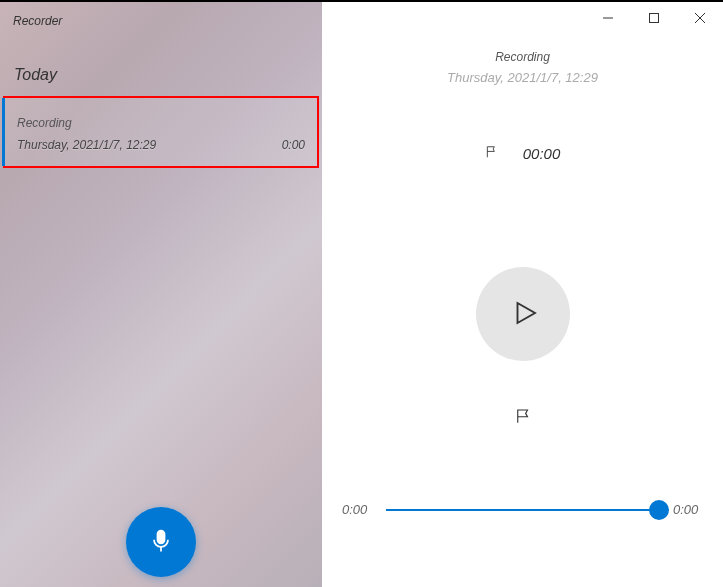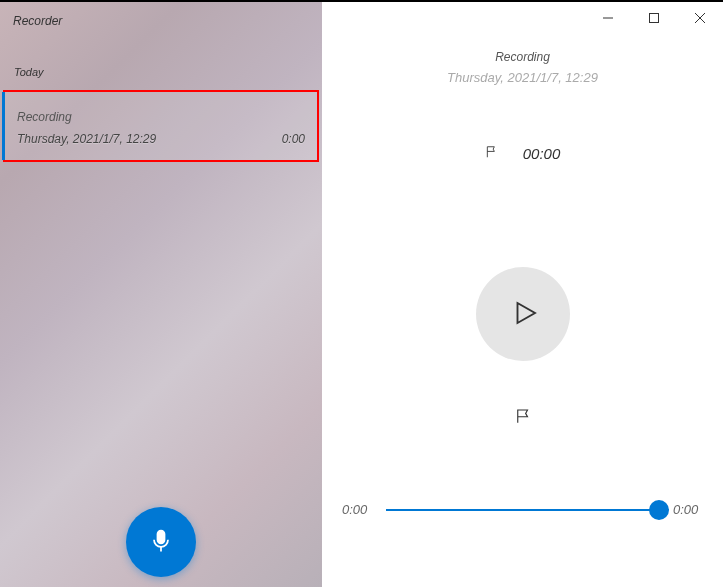--- a/index.html
+++ b/index.html
@@ -38,21 +38,21 @@
       display: flex;
       flex-direction: column;
     }
     .app-title {
       color: #333;
       font-size: 12px;
       padding: 12px 0 0 13px;
     }
     .today-label {
       color: #333;
-      font-size: 11px;
+      font-size: 16px;
       padding: 38px 0 0 14px;
     }
     .recording-item {
       margin: 12px 3px 0 3px;
       border: 2px solid #f00;
       padding: 18px 12px 14px 12px;
       position: relative;
       background: rgba(255,255,255,0.1);
     }
     .recording-item::before {

